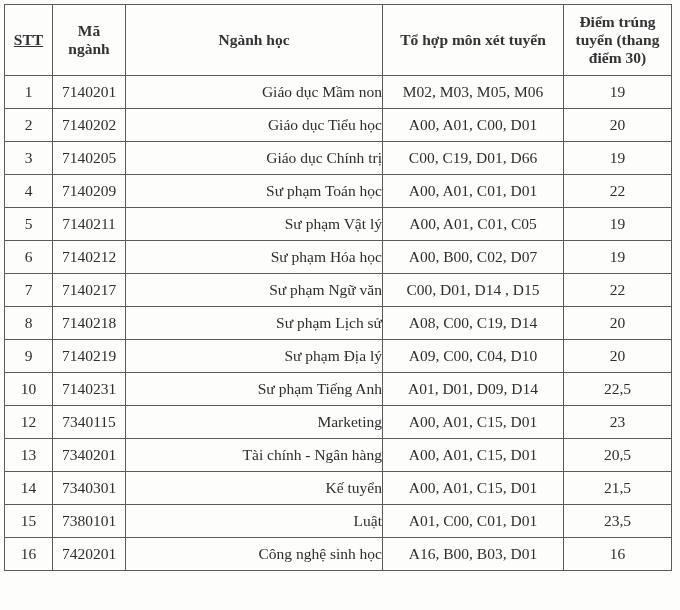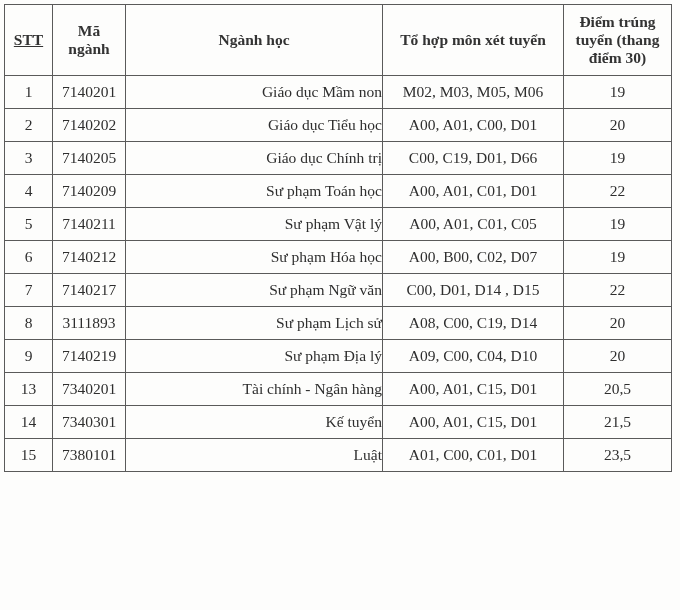--- a/index.html
+++ b/index.html
@@ -127,31 +127,45 @@
         </tr>
       <tr>
           <td class="c-stt">7</td>
           <td class="c-code">7140217</td>
           <td class="c-name">Sư phạm Ngữ văn</td>
           <td class="c-combo">C00, D01, D14 , D15</td>
           <td class="c-score">22</td>
         </tr>
       <tr>
           <td class="c-stt">8</td>
-          <td class="c-code">3111893</td>
+          <td class="c-code">7140218</td>
           <td class="c-name">Sư phạm Lịch sử</td>
           <td class="c-combo">A08, C00, C19, D14</td>
           <td class="c-score">20</td>
         </tr>
       <tr>
           <td class="c-stt">9</td>
           <td class="c-code">7140219</td>
           <td class="c-name">Sư phạm Địa lý</td>
           <td class="c-combo">A09, C00, C04, D10</td>
           <td class="c-score">20</td>
+        </tr>
+      <tr>
+          <td class="c-stt">10</td>
+          <td class="c-code">7140231</td>
+          <td class="c-name">Sư phạm Tiếng Anh</td>
+          <td class="c-combo">A01, D01, D09, D14</td>
+          <td class="c-score">22,5</td>
+        </tr>
+      <tr>
+          <td class="c-stt">12</td>
+          <td class="c-code">7340115</td>
+          <td class="c-name">Marketing</td>
+          <td class="c-combo">A00, A01, C15, D01</td>
+          <td class="c-score">23</td>
         </tr>
       <tr>
           <td class="c-stt">13</td>
           <td class="c-code">7340201</td>
           <td class="c-name">Tài chính - Ngân hàng</td>
           <td class="c-combo">A00, A01, C15, D01</td>
           <td class="c-score">20,5</td>
         </tr>
       <tr>
           <td class="c-stt">14</td>
@@ -160,15 +174,22 @@
           <td class="c-combo">A00, A01, C15, D01</td>
           <td class="c-score">21,5</td>
         </tr>
       <tr>
           <td class="c-stt">15</td>
           <td class="c-code">7380101</td>
           <td class="c-name">Luật</td>
           <td class="c-combo">A01, C00, C01, D01</td>
           <td class="c-score">23,5</td>
         </tr>
+      <tr>
+          <td class="c-stt">16</td>
+          <td class="c-code">7420201</td>
+          <td class="c-name">Công nghệ sinh học</td>
+          <td class="c-combo">A16, B00, B03, D01</td>
+          <td class="c-score">16</td>
+        </tr>
     </tbody>
   </table>
 </div>
 
 </body></html>

